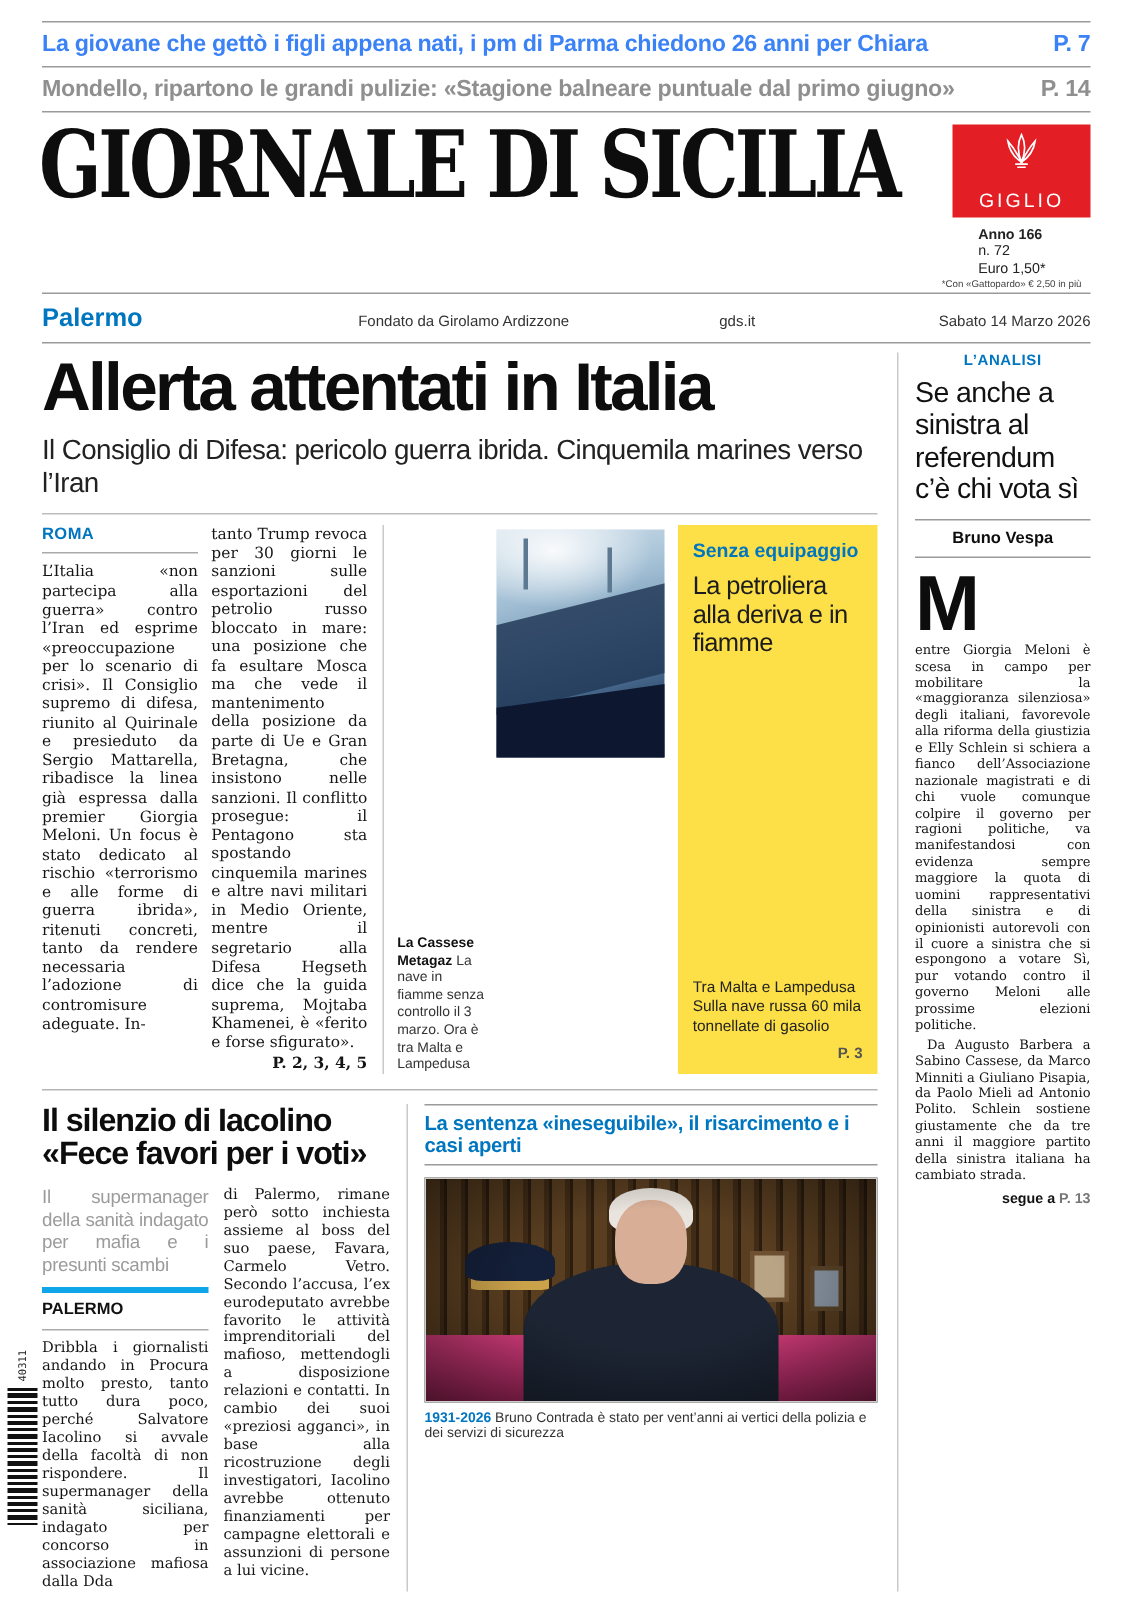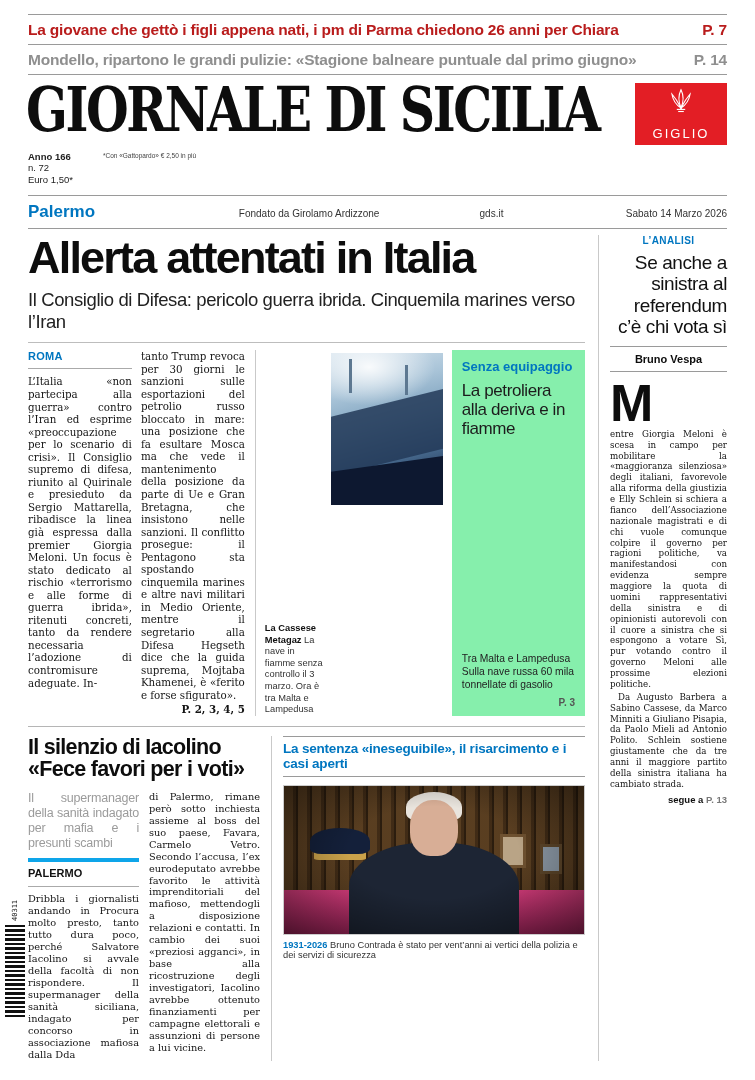--- a/index.html
+++ b/index.html
@@ -7,33 +7,33 @@
   body { font-family:"Liberation Sans", sans-serif; color:#1a1a1a; }
   .page { position:relative; width:755px; height:1080px; background:#fff; overflow:hidden; }
   .content { margin:0 28px; }
 
   
   .teasers { margin-top:14px; border-bottom:1px solid #9a9a9a; }
   .teaser { display:flex; justify-content:space-between; align-items:baseline;
             border-top:1px solid #9a9a9a; padding:6px 0 5px; font-weight:bold;
             font-size:15.5px; letter-spacing:-0.2px; }
   .teaser .pg { font-weight:bold; white-space:nowrap; margin-left:12px; }
-  .t-blue, .t-blue .pg { color:#b91c1c;gap:18px; }
+  .t-blue, .t-blue .pg { color:#3b82f6;gap:18px; }
   .t-black, .t-black .pg { color:#121212; }
   .t-gray, .t-gray .pg { color:#8f8f8f; }
 
   
   .masthead { position:relative; height:66px; margin-top:8px; }
   .mast-title { position:absolute; left:-2px; top:-4px; font-family:"DejaVu Serif","Liberation Serif",serif;
                 font-weight:bold; font-size:62px; line-height:1; letter-spacing:-3px;
                 white-space:nowrap; transform:scaleX(0.79); transform-origin:left; color:#0d0d0d; }
   .giglio-box { position:absolute; right:0; top:0; width:92px; height:62px; background:#e31e25;
                 display:flex; flex-direction:column; align-items:center; justify-content:center; gap:12px; }
   .giglio-box .gname { color:#fff; font-size:13px; letter-spacing:2px; }
-  .anno-wrap { display:flex; flex-direction:row; align-items:flex-start; margin-top:2px; height:40px; }
+  .anno-wrap { display:flex; flex-direction:column; align-items:flex-end; margin-top:2px; height:40px; }
   .anno-block { text-align:left; font-size:9.5px; line-height:1.2; color:#222; margin-right:30px; }
   .anno-block .b { font-weight:bold; }
   .anno-note { font-size:6.5px; color:#444; margin-top:1px; margin-right:6px; }
 
   
   .dateline { display:flex; align-items:baseline; border-top:1px solid #9a9a9a; border-bottom:1px solid #9a9a9a;
               margin-top:4px; padding:6px 0; }
   .dl-city { flex:1.1; color:#0076c0; font-weight:bold; font-size:17px; }
   .dl-founded { flex:1.5; text-align:center; font-size:10px; color:#333; }
   .dl-site { flex:0.9; text-align:center; font-size:10px; color:#333; }
@@ -62,21 +62,21 @@
           background:linear-gradient(165deg,#d7e4ee 0%,#a9c4d8 25%,#7fa3bf 45%,#46688c 68%,#1c3050 88%,#101c33 100%); }
   .ship-smoke { position:absolute; left:-10px; top:-14px; width:120px; height:70px;
           background:radial-gradient(ellipse at 40% 40%, rgba(255,255,255,0.9), rgba(255,255,255,0) 65%); }
   .ship-hull { position:absolute; left:-18px; top:48px; width:170px; height:58px; background:#233a58;
           transform:rotate(-14deg); opacity:0.85; }
   .ship-dark { position:absolute; left:-10px; bottom:-18px; width:150px; height:60px; background:#0d1830;
           transform:rotate(-8deg); }
   .ship-mast { position:absolute; left:18px; top:6px; width:3px; height:34px; background:#5d7891; }
   .ship-mast2 { position:absolute; left:74px; top:12px; width:3px; height:30px; background:#5d7891; }
 
-  .graybox { width:142px; margin-left:9px; background:#86efac; padding:9px 10px; position:relative; }
+  .graybox { width:142px; margin-left:9px; background:#fde047; padding:9px 10px; position:relative; }
   .gb-kicker { color:#0076c0; font-weight:bold; font-size:13px; }
   .gb-title { font-size:17px; letter-spacing:-0.4px; line-height:1.12; color:#1c1c1c; margin-top:7px; }
   .gb-sub { font-size:10.3px; line-height:1.25; color:#222; position:absolute; bottom:24px; left:10px; right:10px; }
   .gb-page { position:absolute; bottom:8px; right:10px; font-weight:bold; font-size:10px; color:#555; }
 
   .hr { border-top:1px solid #b5b5b5; margin:10px 0 9px; }
 
   
   .row2 { display:flex; }
   .row2-left { width:232px; }
@@ -109,21 +109,21 @@
   .cp-hat { position:absolute; top:42px; left:26px; width:60px; height:26px; background:#14203a;
       border-radius:50% 50% 20% 20%; box-shadow:0 10px 0 -4px #caa24a; }
   .cp-frame1 { position:absolute; top:48px; right:58px; width:26px; height:34px; background:#b9a486; border:3px solid #6e5130; }
   .cp-frame2 { position:absolute; top:58px; right:22px; width:22px; height:30px; background:#8c99a6; border:3px solid #5d462a; }
   .con-caption { font-size:9.3px; color:#333; margin-top:5px; }
   .con-caption .yrs { color:#0076c0; font-weight:bold; }
   .con-headline { font-size:26px; font-weight:bold; letter-spacing:-0.9px; line-height:1.03; color:#0d0d0d; margin-top:9px; }
 
   
   .an-kicker { color:#0076c0; font-weight:bold; font-size:10px; letter-spacing:0.4px; text-align:center; }
-  .an-title { font-size:19px; letter-spacing:-0.4px; line-height:1.12; color:#111; text-align:right; margin:6px 0 9px; }
+  .an-title { font-size:19px; letter-spacing:-0.4px; line-height:1.12; color:#111; text-align:left; margin:6px 0 9px; }
   .rail-rule { border-top:1px solid #9a9a9a; }
   .an-byline { text-align:center; font-weight:bold; font-size:11px; padding:6px 0; color:#0d0d0d; }
   .an-dropcap { font-size:52px; font-weight:bold; line-height:0.9; color:#0d0d0d; margin:8px 0 2px; }
   .an-body { font-family:"DejaVu Serif","Liberation Serif",serif; font-size:8.7px; line-height:1.25;
              text-align:justify; color:#141414; }
   .an-body2 { margin-top:2px; text-indent:8px; }
   .an-segue { text-align:right; font-weight:bold; font-size:9.5px; margin-top:4px; }
   .an-segue .s1 { color:#111; } .an-segue .pg { color:#777; }
 
   

